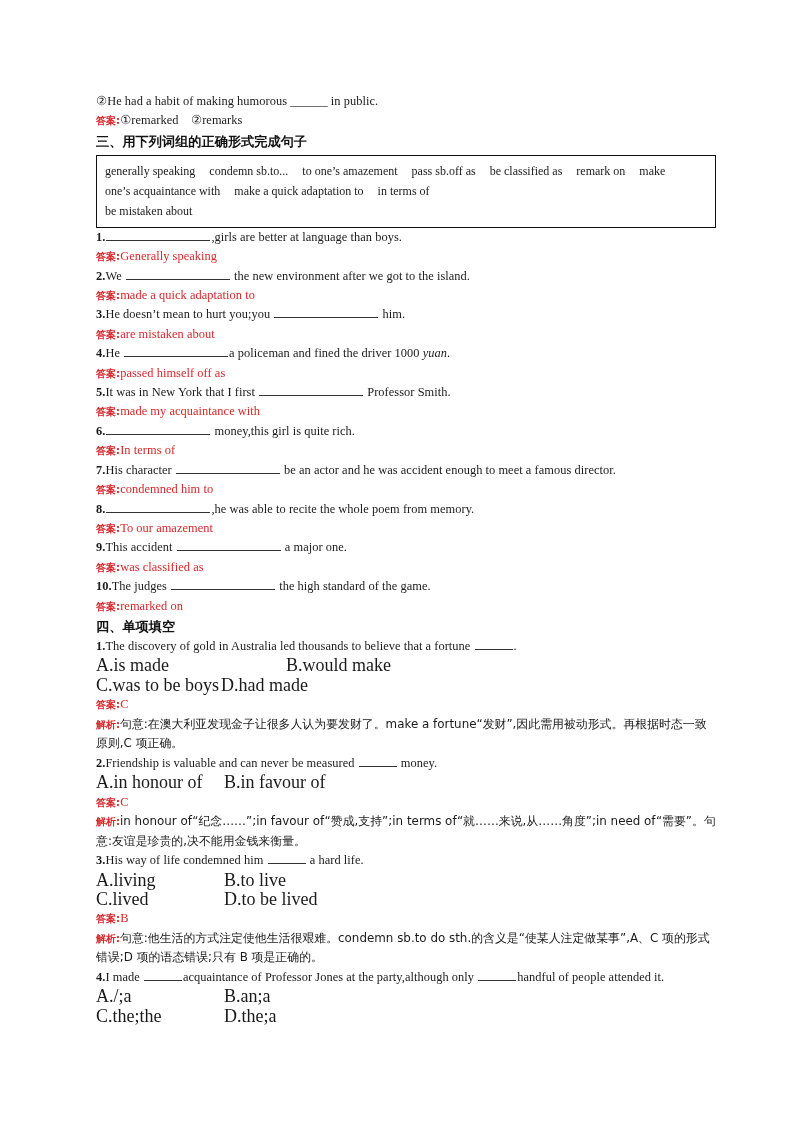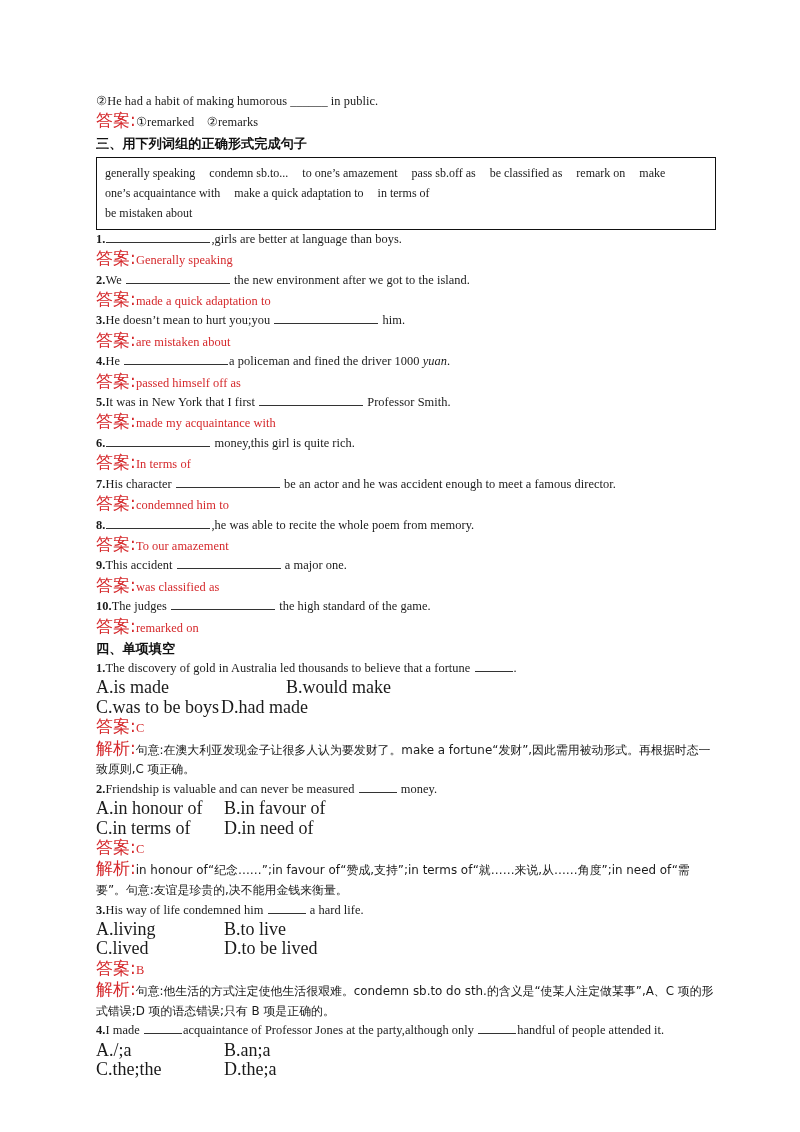--- a/index.html
+++ b/index.html
@@ -39,22 +39,22 @@
     font-size: 12.4px;
     line-height: 19.4px;
     white-space: normal;
   }
   .num {
     font-weight: bold;
   }
   .ans-label {
     color: #d5282b;
     font-family: "DejaVu Sans", sans-serif;
-    font-size: 17px;
-    font-weight: normal;
+    font-size: 10px;
+    font-weight: bold;
   }
   .ans-text {
     color: #d5282b;
   }
   .section-head {
     font-family: "DejaVu Sans", sans-serif;
     font-size: 13.2px;
     font-weight: bold;
     line-height: 21px;
     color: #111;
@@ -218,23 +218,20 @@
       </div>
     </div>
 
     <div>
       <div class="line">
         <span class="num">2.</span><span>Friendship is valuable and can never be measured </span><span class="blank b-sm"></span><span> money.</span>
       </div>
       <div class="opts">
         <span class="opt-a" style="width:128px"><span>A.</span><span>in honour of</span></span><span class="opt-b"><span>B.</span><span>in favour of</span></span>
       </div>
-      <div class="opts">
-        <span class="opt-a" style="width:128px"><span>C.</span><span>in terms of</span></span><span class="opt-b"><span>D.</span><span>in need of</span></span>
-      </div>
       <div class="line">
         <span class="ans-label">答案</span><span class="ans-label">:</span><span class="ans-text">C</span>
       </div>
       <div class="wrapline">
         <span class="ans-label">解析</span><span class="ans-label">:</span><span class="exp-body">in honour of“纪念……”;in favour of“赞成,支持”;in terms of“就……来说,从……角度”;in need of“需要”。句意:友谊是珍贵的,决不能用金钱来衡量。</span>
       </div>
     </div>
 
     <div>
       <div class="line">

